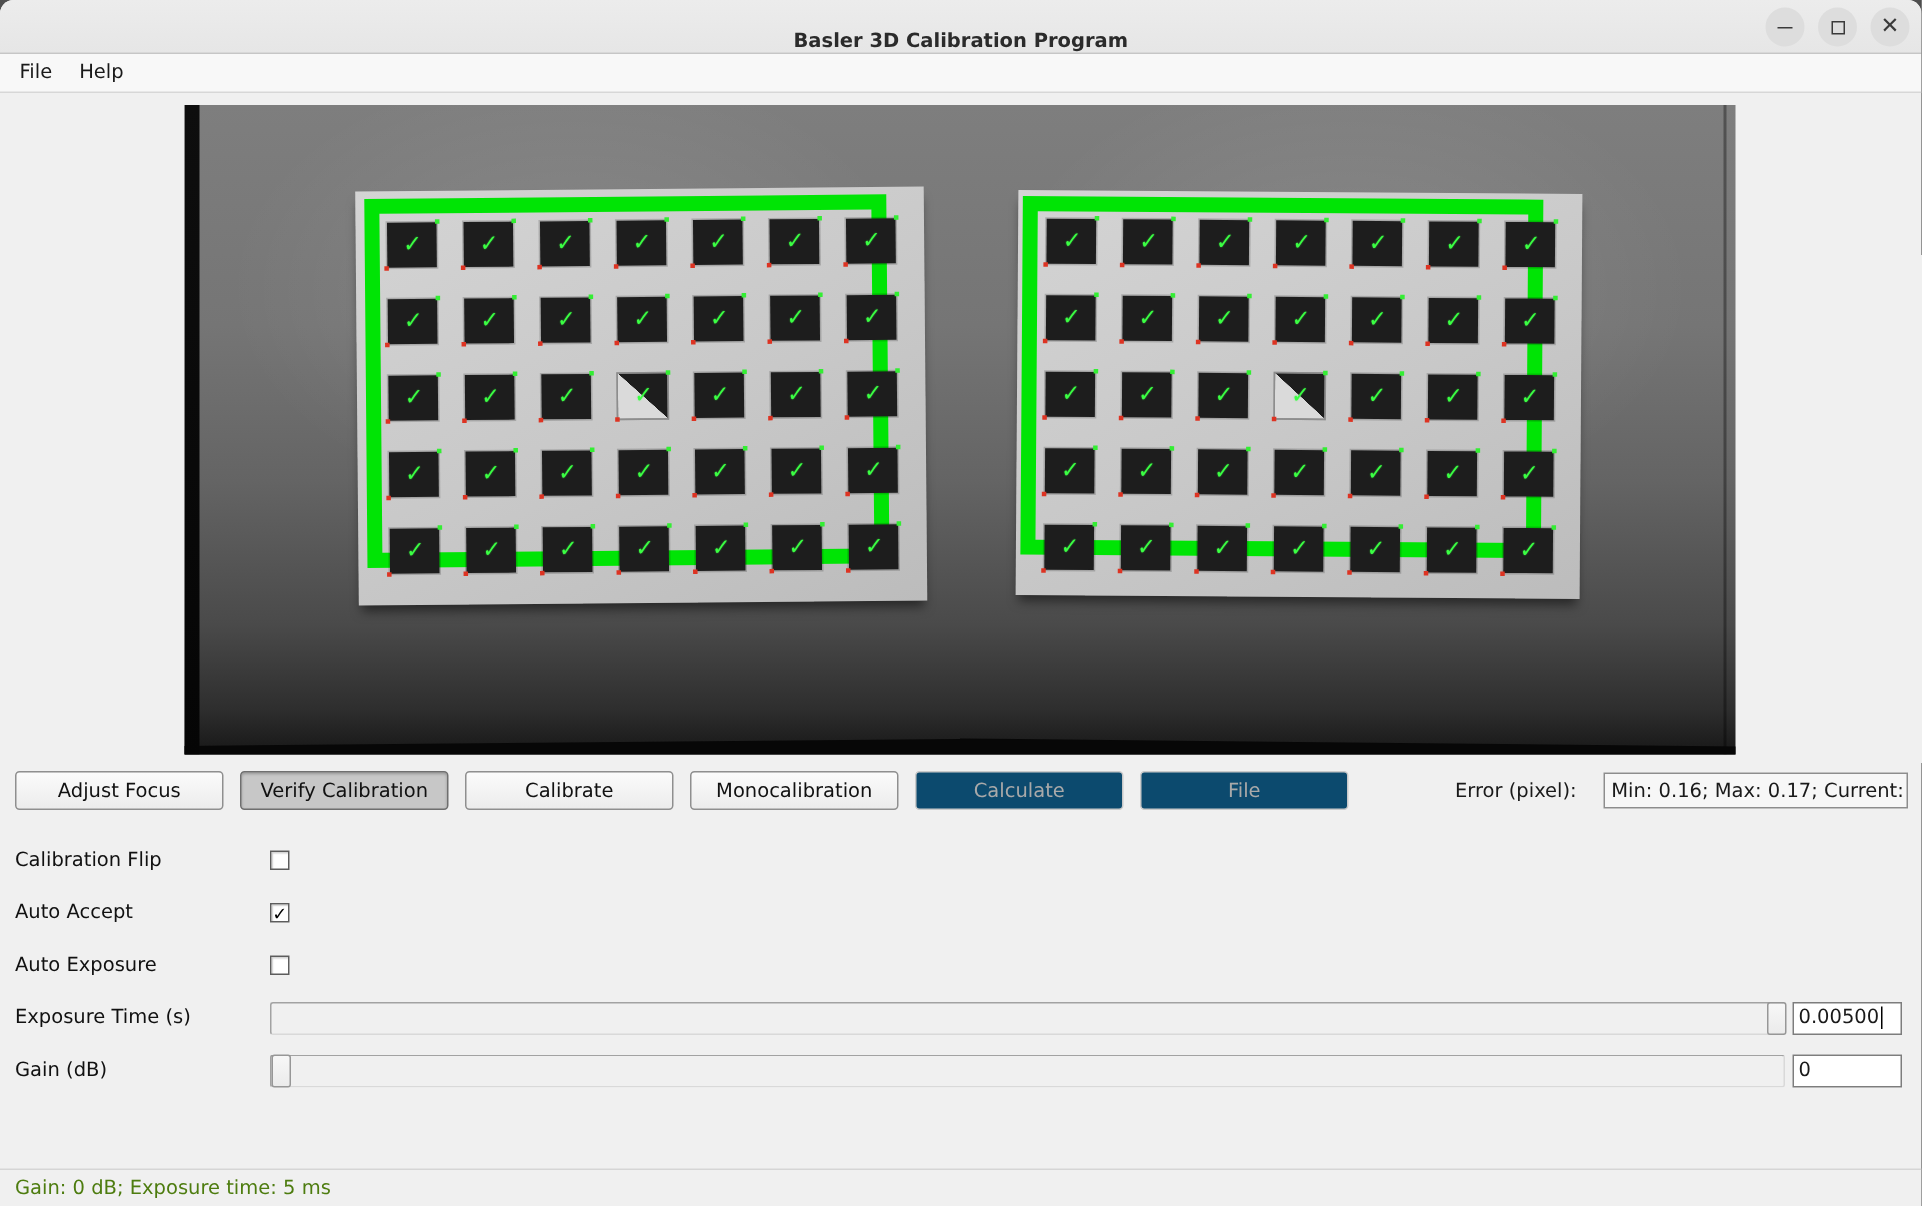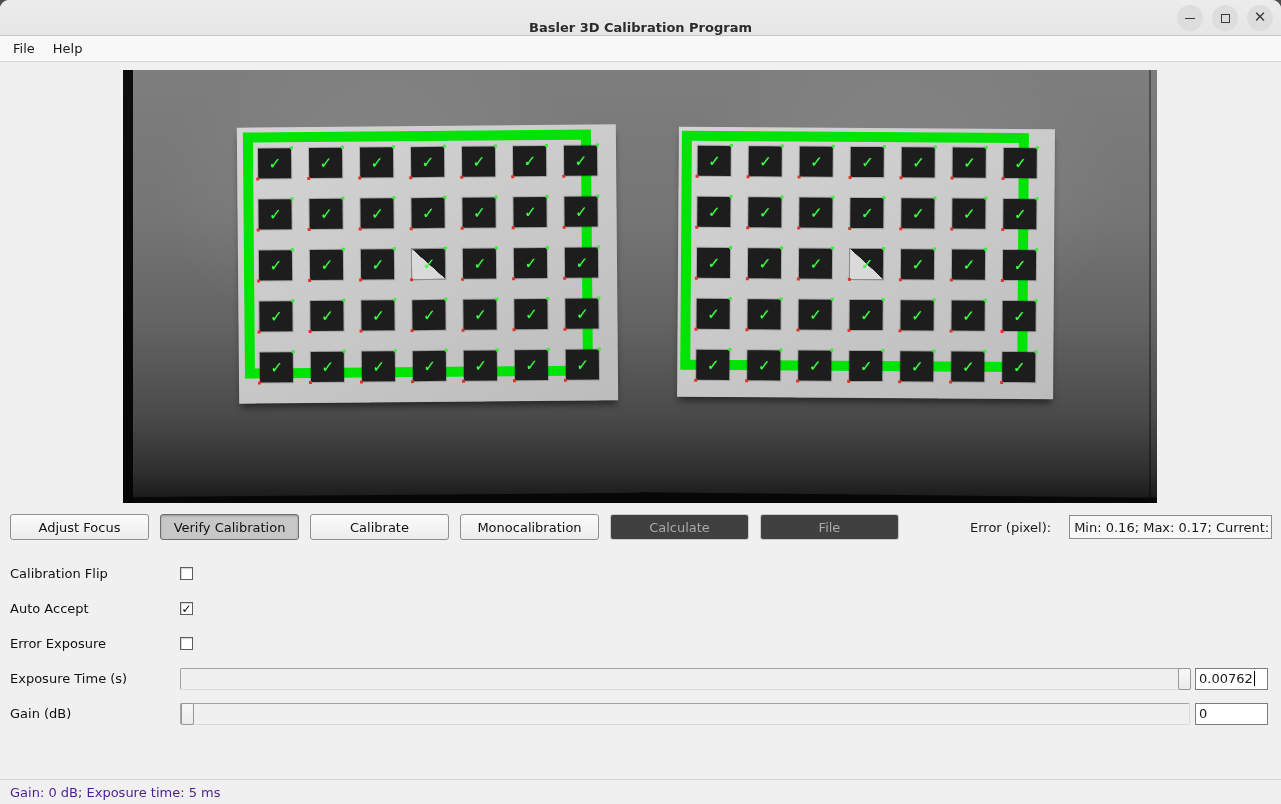--- a/index.html
+++ b/index.html
@@ -102,21 +102,21 @@
     width:139px; height:26px; margin-right:11px; flex:0 0 139px;
     font-family:"DejaVu Sans",sans-serif; font-size:13px; color:#111;
     background:linear-gradient(#fbfbfb,#ececec); border:1px solid #8f8f8f; border-radius:3px;
     display:flex; align-items:center; justify-content:center; cursor:default;
   }
   .tb-btn.active {
     background:#c7c7c7; border-color:#6f6f6f;
     box-shadow:inset 0 1px 2px rgba(0,0,0,0.25);
   }
   .tb-btn.disabled {
-    color:#a9a9a9; border-color:#c9c9c9; background:#404040;
+    color:#a9a9a9; border-color:#c9c9c9; background:#0c4a6e;
   }
   .error-label { margin:0 18px 0 60px; font-size:13px; white-space:nowrap; }
   .error-field {
     flex:1 1 auto; height:24px; border:1px solid #8d8d8d; background:#f7f7f7;
     font-size:13px; padding:1px 4px; display:flex; align-items:center; white-space:nowrap;
     overflow:hidden;
   }
 
   
   .form { margin-top:16px; }
@@ -143,21 +143,21 @@
     width:73px; flex:0 0 73px; height:22px; margin-left:5px;
     border:1px solid #7d7d7d; background:#ffffff; font-size:13px;
     padding:0 3px; display:flex; align-items:center; overflow:hidden; white-space:nowrap;
   }
   .value-field.disabled { background:#f3f3f3; color:#9b9b9b; border-color:#c6c6c6; }
   .caret { display:inline-block; width:1.5px; height:15px; background:#000; margin-left:1px; }
 
   
   .statusbar {
     flex:0 0 25px; height:25px; border-top:1px solid #d5d5d5; margin-top:auto;
-    display:flex; align-items:center; padding-left:10px; font-size:13px; color:#4c1d95;
+    display:flex; align-items:center; padding-left:10px; font-size:13px; color:#4d7c0f;
     background:#f0f0f0;
   }
 </style>
 </head>
 <body>
 
 <div class="window">
 
   <div class="titlebar">
     <span class="title">Basler 3D Calibration Program</span>
@@ -428,31 +428,31 @@
         <div class="checkbox"></div>
       </div>
 
 
       <div class="form-row">
         <span class="form-label">Auto Accept</span>
         <div class="checkbox">✓</div>
       </div>
 
       <div class="form-row">
-        <span class="form-label">Error Exposure</span>
+        <span class="form-label">Auto Exposure</span>
         <div class="checkbox"></div>
       </div>
 
       <div class="form-row">
         <span class="form-label">Exposure Time (s)</span>
         <div class="slider">
           <div class="slider-handle" style="left: calc(100% - 11px);"></div>
         </div>
         <div class="value-field">
-            <span>0.00762</span>
+            <span>0.00500</span>
             <span class="caret"></span>
           </div>
       </div>
 
       <div class="form-row">
         <span class="form-label">Gain (dB)</span>
         <div class="slider">
           <div class="slider-handle" style="left: calc(0% + 0px);"></div>
         </div>
         <div class="value-field">0</div>

